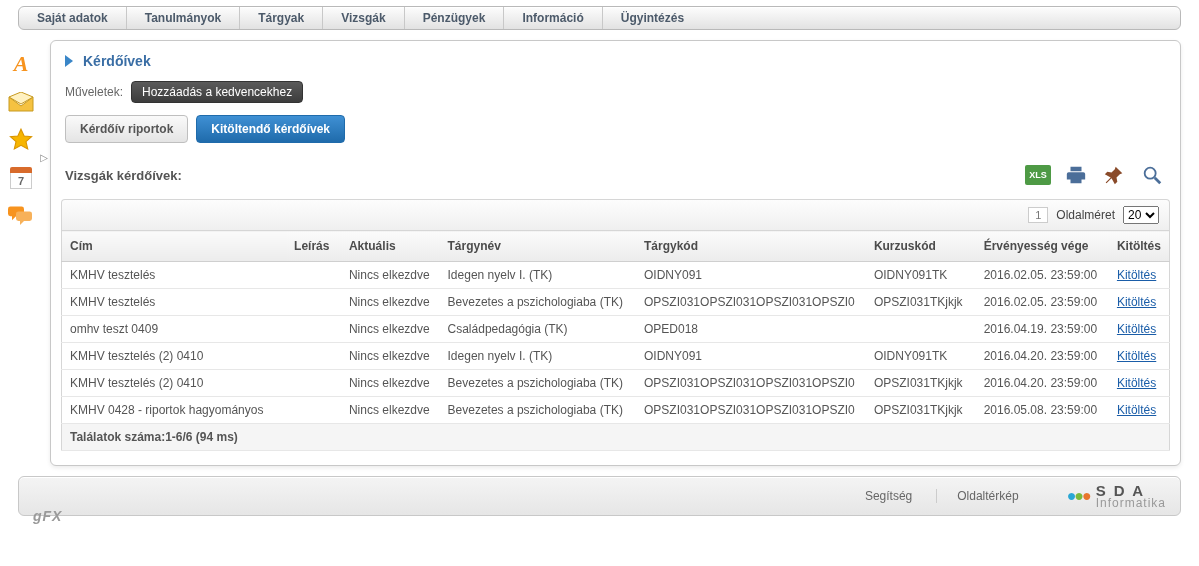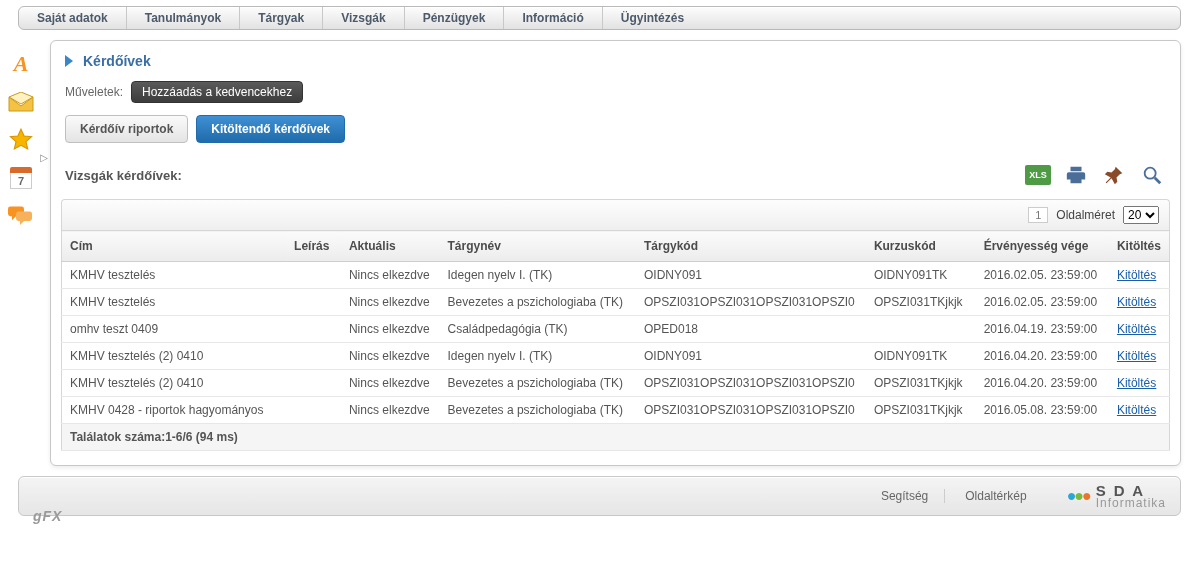--- a/index.html
+++ b/index.html
@@ -144,21 +144,21 @@
     border:1px solid #c8c8c8;
     border-radius:6px;
     background: linear-gradient(#f4f4f4,#e6e6e6);
     height:40px;
     display:flex; align-items:center;
     padding:0 14px;
     box-shadow: inset 0 1px 0 #fff;
   }
   .footer .gfx { font-style:italic; font-weight:bold; color:#9a9a9a; letter-spacing:1px; font-size:14px;margin-top:40px;}
   .footer .spacer { flex:1; }
-  .footer a { color:#666; text-decoration:none; margin:0 10px; cursor:pointer; border-right:1px solid #ccc; padding-right:16px;}
+  .footer a { color:#666; text-decoration:none; margin:0 10px; cursor:pointer; border-right:1px solid #ccc; padding-right:24px;}
   .footer a:last-of-type { border-right:none; }
   .footer .sda { display:flex; align-items:center; gap:6px; margin-left:14px; }
   .footer .sda .dots { font-size:16px; letter-spacing:-2px; }
   .footer .sda .d1{color:#2aa7d4;} .footer .sda .d2{color:#7bba3c;} .footer .sda .d3{color:#e8762c;}
   .footer .sda .txt { color:#555; font-weight:bold; font-size:15px; letter-spacing:2px;}
   .footer .sda .sub { color:#999; font-size:12px; display:block; margin-top:-3px; letter-spacing:1px;}
 
   .expander {
     position:absolute; left:40px; top:150px; width:8px; height:14px;
     display:flex; align-items:center; justify-content:center; font-size:10px; color:#888;

